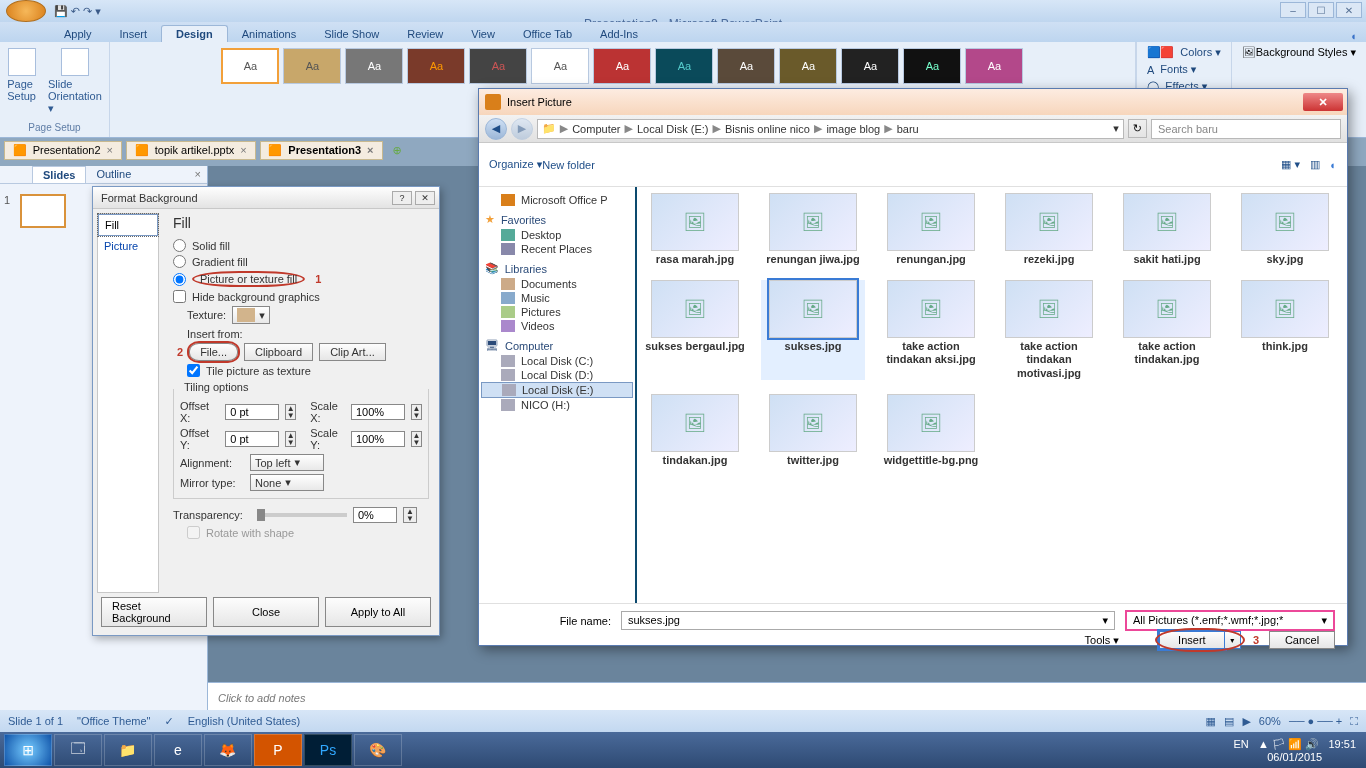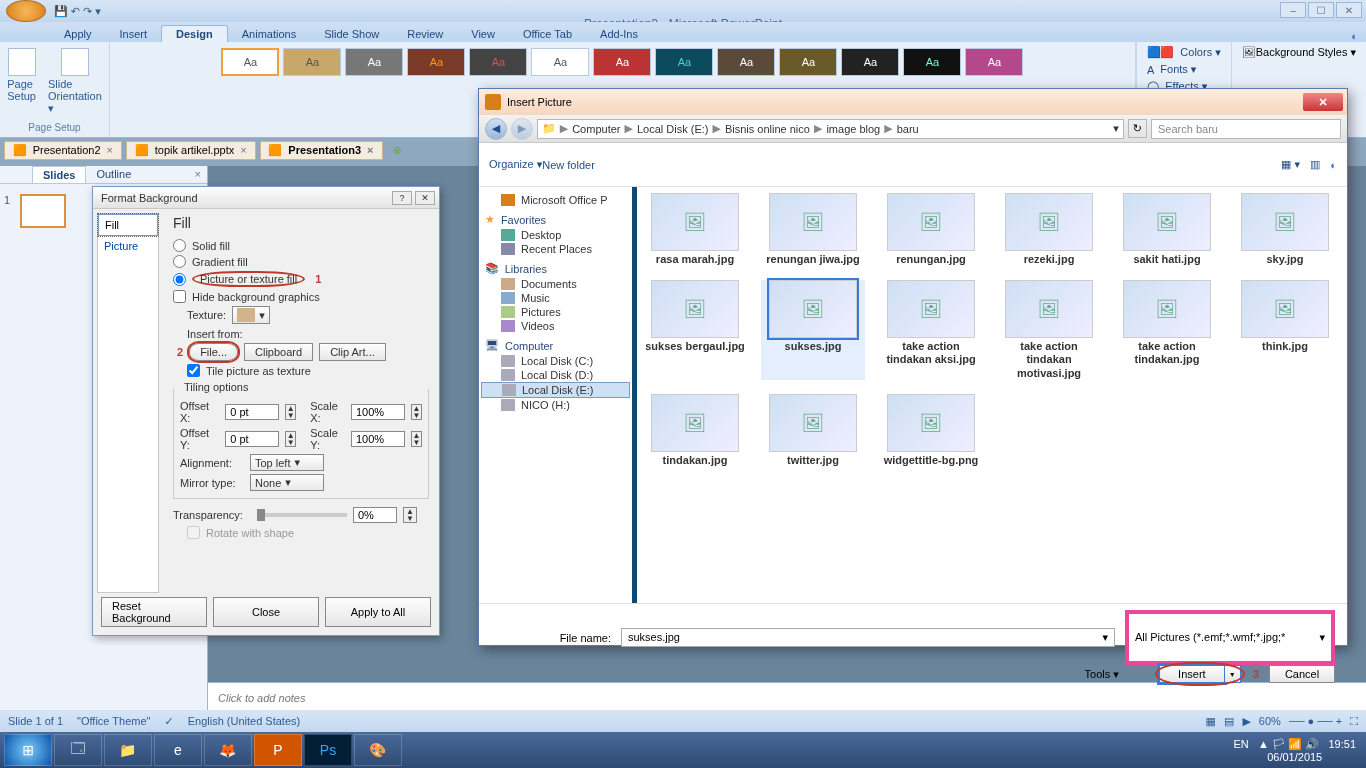--- a/index.html
+++ b/index.html
@@ -18,21 +18,21 @@
 .ribbon-tabs .tab { padding:2px 14px; color:#1f497d; cursor:default; }
 .ribbon-tabs .tab.active { background:#e7eff9; border:1px solid #9cb7d8; border-bottom:none; border-radius:3px 3px 0 0; font-weight:bold; }
 
 
 .ribbon-body { position:absolute; top:42px; left:0; right:0; height:96px; background:#e7eff9; border-bottom:1px solid #9cb7d8; display:flex; }
 .r-group { border-right:1px solid #c7d6ea; padding:4px 8px; display:flex; flex-direction:column; align-items:center; justify-content:space-between; }
 .r-group .big-btn { display:flex; flex-direction:column; align-items:center; gap:2px; padding:2px 4px; color:#2f5b93; }
 .r-group .big-btn .ico { width:28px; height:28px; background:#fff; border:1px solid #a8bedd; }
 .r-group .grp-label { color:#5f7da6; font-size:10px; text-align:center; }
 .themes-strip { display:flex; gap:4px; padding:2px; flex-wrap:nowrap; }
-.theme-thumb { width:58px; height:28px; border:1px solid #b8c9e0; background:#fff; display:flex; align-items:center; justify-content:center; font-size:12px; color:#555; position:relative; }
+.theme-thumb { width:58px; height:36px; border:1px solid #b8c9e0; background:#fff; display:flex; align-items:center; justify-content:center; font-size:12px; color:#555; position:relative; }
 .theme-thumb.sel { border:2px solid #f2a03a; }
 
 
 .doc-tabs { position:absolute; top:138px; left:4px; height:24px; display:flex; align-items:center; gap:4px; }
 .doc-tab { background:#f4ece0; border:1px solid #c8b98f; padding:2px 8px; display:flex; align-items:center; gap:6px; }
 .doc-tab .x { color:#777; }
 .doc-tab.active { font-weight:bold; }
 
 
 .left-panel { position:absolute; top:166px; left:0; width:208px; bottom:36px; background:#eef3fb; border-right:1px solid #9cb7d8; }
@@ -87,36 +87,36 @@
 .ip-title .t-ico { width:16px; height:16px; background:#d97f1a; border-radius:2px; margin-right:6px; }
 .ip-title .ip-close { margin-left:auto; width:40px; height:18px; background:linear-gradient(#e88,#c33); color:#fff; display:flex; align-items:center; justify-content:center; font-weight:bold; border-radius:2px; margin-right:4px; }
 .ip-nav { height:28px; background:linear-gradient(#f2f2f2,#e1e1e1); border-bottom:1px solid #c8c8c8; display:flex; align-items:center; padding:0 6px; gap:4px; }
 .ip-nav .navbtn { width:22px; height:22px; border:1px solid #9cb7d8; border-radius:50%; background:linear-gradient(#cfe0f4,#9cb7d8); display:flex; align-items:center; justify-content:center; color:#1f4e88; }
 .ip-nav .crumb { flex:1; background:#fff; border:1px solid #b8b8b8; height:20px; display:flex; align-items:center; padding-left:4px; color:#333; gap:4px; overflow:hidden; }
 .ip-nav .crumb span.sep { color:#888; }
 .ip-nav .search { width:190px; height:20px; border:1px solid #b8b8b8; background:#fff; color:#888; padding-left:6px; display:flex; align-items:center; }
 .ip-toolbar { height:44px; border-bottom:1px solid #e0e0e0; display:flex; align-items:center; padding:0 10px; color:#1f4e88; }
 .ip-toolbar .right { margin-left:auto; display:flex; gap:10px; align-items:center; }
 .ip-body { display:flex; height:416px; }
-.ip-side { width:158px; border-right:5px solid #0c4a6e; padding:6px 2px; overflow:hidden; }
+.ip-side { width:158px; border-right:2px solid #0c4a6e; padding:6px 2px; overflow:hidden; }
 .ip-side .sec { color:#2a4a78; margin:6px 4px 2px; font-weight:normal; display:flex; align-items:center; gap:6px; }
 .ip-side .item { padding:1px 4px 1px 20px; color:#333; display:flex; align-items:center; gap:6px; }
 .ip-side .item.sel { background:#cfe0f4; border:1px solid #7a99c3; }
 .ip-side .sico { width:14px; height:12px; display:inline-block; }
 .ip-files { flex:1; display:flex; flex-wrap:wrap; align-content:flex-start; padding:6px; gap:14px; overflow:hidden; position:relative; }
 .ip-file { width:104px; display:flex; flex-direction:column; align-items:center; text-align:center; }
 .ip-file .th { width:88px; height:58px; border:1px solid #ccc; background:linear-gradient(135deg,#cfe0f4,#eef); display:flex; align-items:center; justify-content:center; font-size:18px; color:#6a8; }
 .ip-file.selected .th { outline:2px solid #3a7bd5; }
 .ip-file.selected { background:#e3efff; }
 .ip-file .fn { margin-top:2px; font-size:11px; color:#333; line-height:1.2;font-weight:bold; }
 .ip-preview { width:88px; border-left:1px solid #e0e0e0; display:flex; align-items:center; justify-content:center; color:#888; padding:6px; text-align:center; font-size:11px; }
 .ip-footer { border-top:1px solid #e0e0e0; padding:6px 12px; display:flex; flex-direction:column; gap:0; }
 .ip-footer .row { display:flex; align-items:center; gap:10px; }
 .ip-footer .in { flex:1; border:1px solid #aaa; background:#fff; padding:2px 6px; }
-.ip-footer .sel { width:210px; border:4px solid #ec4899; background:#fff; padding:17px 6px; display:flex; justify-content:space-between; }
+.ip-footer .sel { width:210px; border:2px solid #ec4899; background:#fff; padding:2px 6px; display:flex; justify-content:space-between; }
 .ip-footer .btn { width:66px; padding:2px 0; border:1px solid #888; background:linear-gradient(#fdfdfd,#e6e6e6); text-align:center; }
 .ip-footer .btn.primary { outline:2px solid #3a7bd5; border:1px solid #3a7bd5; }
 .ip-footer .insert-wrap { display:flex; }
 .ip-footer .insert-wrap .dd { width:16px; border:1px solid #3a7bd5; border-left:none; background:linear-gradient(#fdfdfd,#e6e6e6); display:flex; align-items:center; justify-content:center; font-size:8px; }
 .ellipse-mark { position:relative; }
 .ellipse-mark::after { content:""; position:absolute; inset:-3px -4px; border:2px solid #c0392b; border-radius:50%/60%; }
 
 
 .ribbon-right { margin-left:auto; display:flex; flex-direction:column; gap:4px; padding:4px 10px; border-left:1px solid #c7d6ea; }
 .ribbon-right .r-item { color:#1f497d; display:flex; align-items:center; gap:6px; }

